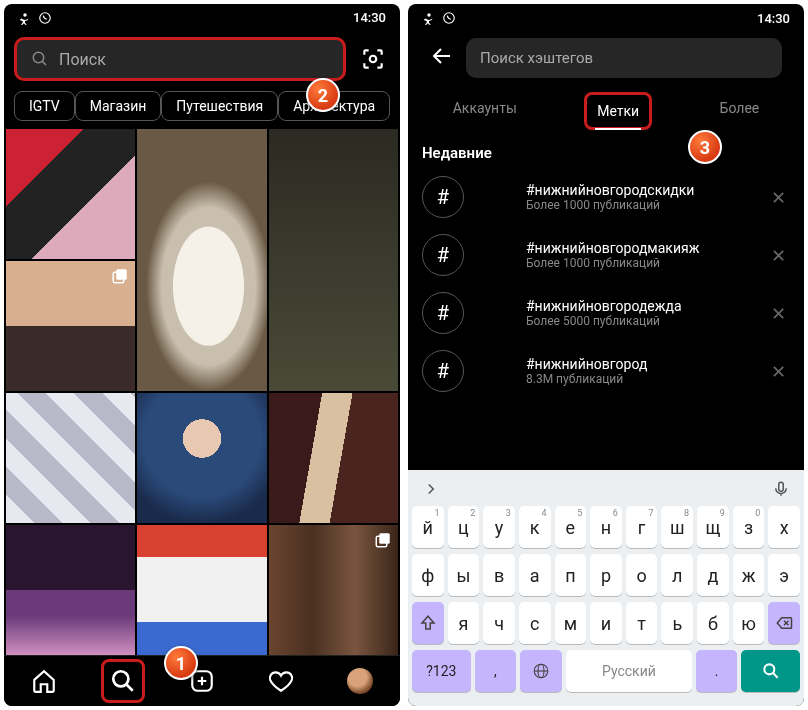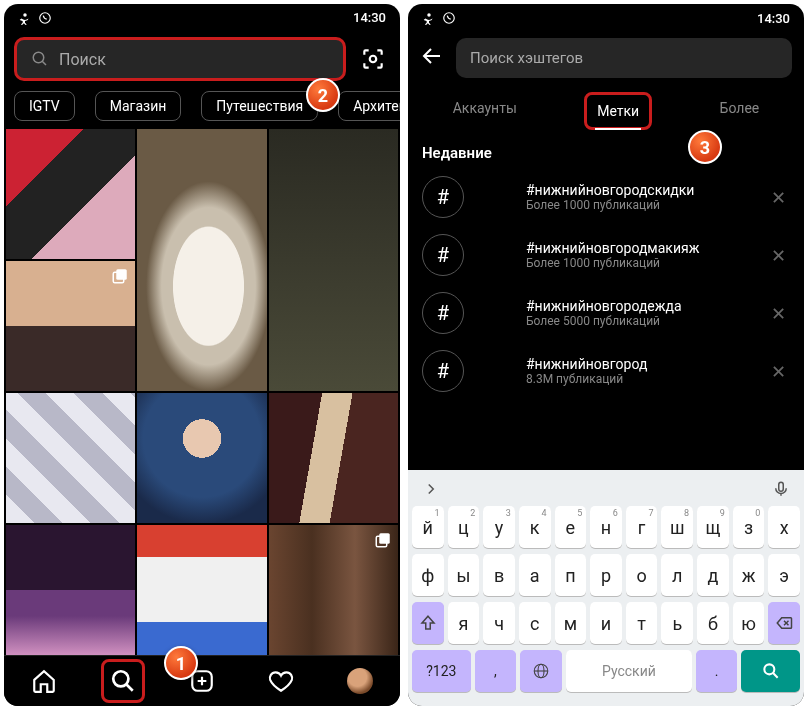--- a/index.html
+++ b/index.html
@@ -1,44 +1,44 @@
 <!DOCTYPE html>
 <html><head>
 <meta charset="utf-8">
 <style>
   * { box-sizing: border-box; margin: 0; padding: 0; }
   body { font-family: -apple-system, Roboto, Arial, sans-serif; background: #fff; width: 808px; height: 710px; display: flex; gap: 8px; padding: 4px; }
-  .phone { width: 396px; height: 702px; background: #000; border-radius: 14px; overflow: hidden; position: relative; display: flex; flex-direction: column; }
+  .phone { width: 396px; height: 702px; background: #000; border-radius: 8px; overflow: hidden; position: relative; display: flex; flex-direction: column; }
   .statusbar { height: 28px; display: flex; justify-content: space-between; align-items: center; padding: 0 14px; color: #fff; font-size: 13px; font-weight: 500; }
   .statusbar .left, .statusbar .right { display: flex; gap: 6px; align-items: center; }
   .sb-icon { width: 14px; height: 14px; }
 
   
   .search-row { display: flex; align-items: center; padding: 6px 10px; gap: 10px; }
   .search-pill { flex: 1; background: #262626; border-radius: 10px; height: 44px; display: flex; align-items: center; padding: 0 14px; gap: 10px; border: 3px solid #c91d1d; }
   .search-pill .search-icon { color: #888; }
   .search-pill .placeholder { color: #aaa; font-size: 16px; }
   .scan-btn { width: 34px; height: 34px; color: #fff; display: flex; align-items: center; justify-content: center; }
 
-  .chip-row { display: flex; gap: 20px; padding: 4px 10px 8px; overflow: hidden; }
+  .chip-row { display: flex; gap: 0; padding: 4px 10px 8px; overflow: hidden; }
   .chip { border: 1px solid #555; border-radius: 8px; padding: 6px 14px; color: #fff; font-size: 14px; white-space: nowrap; }
 
   .grid { flex: 1; display: grid; grid-template-columns: 1fr 1fr 1fr; grid-auto-rows: 130px; gap: 2px; padding: 0 2px; }
   .tile { background: #333; position: relative; overflow: hidden; }
   .tile.tall { grid-row: span 2; }
   .tile .multi { position: absolute; top: 6px; right: 6px; width: 18px; height: 18px; }
   .thumb { width: 100%; height: 100%; }
 
   .bottomnav { height: 52px; display: flex; justify-content: space-around; align-items: center; border-top: 1px solid #222; background: #000; }
   .bottomnav .nav-item { width: 44px; height: 44px; display: flex; align-items: center; justify-content: center; color: #fff; }
   .bottomnav .nav-item.active { border: 3px solid #c91d1d; border-radius: 8px; }
   .avatar { width: 26px; height: 26px; border-radius: 50%; background: radial-gradient(circle at 40% 35%, #d9a27a 0 40%, #7a4a2a 70%); }
 
   
-  .search-row2 { display: flex; align-items: center; padding: 6px 12px; gap: 12px; }
+  .search-row2 { display: flex; align-items: center; padding: 6px 22px; gap: 12px; }
   .back-btn { color: #fff; }
   .search-pill2 { flex: 1; background: #262626; border-radius: 10px; height: 40px; display: flex; align-items: center; padding: 0 14px; color: #aaa; font-size: 15px; }
 
   .tabs { display: flex; justify-content: space-around; padding: 8px 6px 0; }
   .tab { color: #888; font-size: 14px; padding: 8px 10px; position: relative; }
   .tab.selected { color: #fff; border: 3px solid #c91d1d; border-radius: 8px; }
   .tab.selected::after { content:""; position:absolute; left:8px; right:8px; bottom:-3px; height:2px; background:#fff; }
 
   .section-title { color: #fff; font-weight: 600; font-size: 15px; padding: 14px 14px 6px; }
   .hashlist { display: flex; flex-direction: column; }

